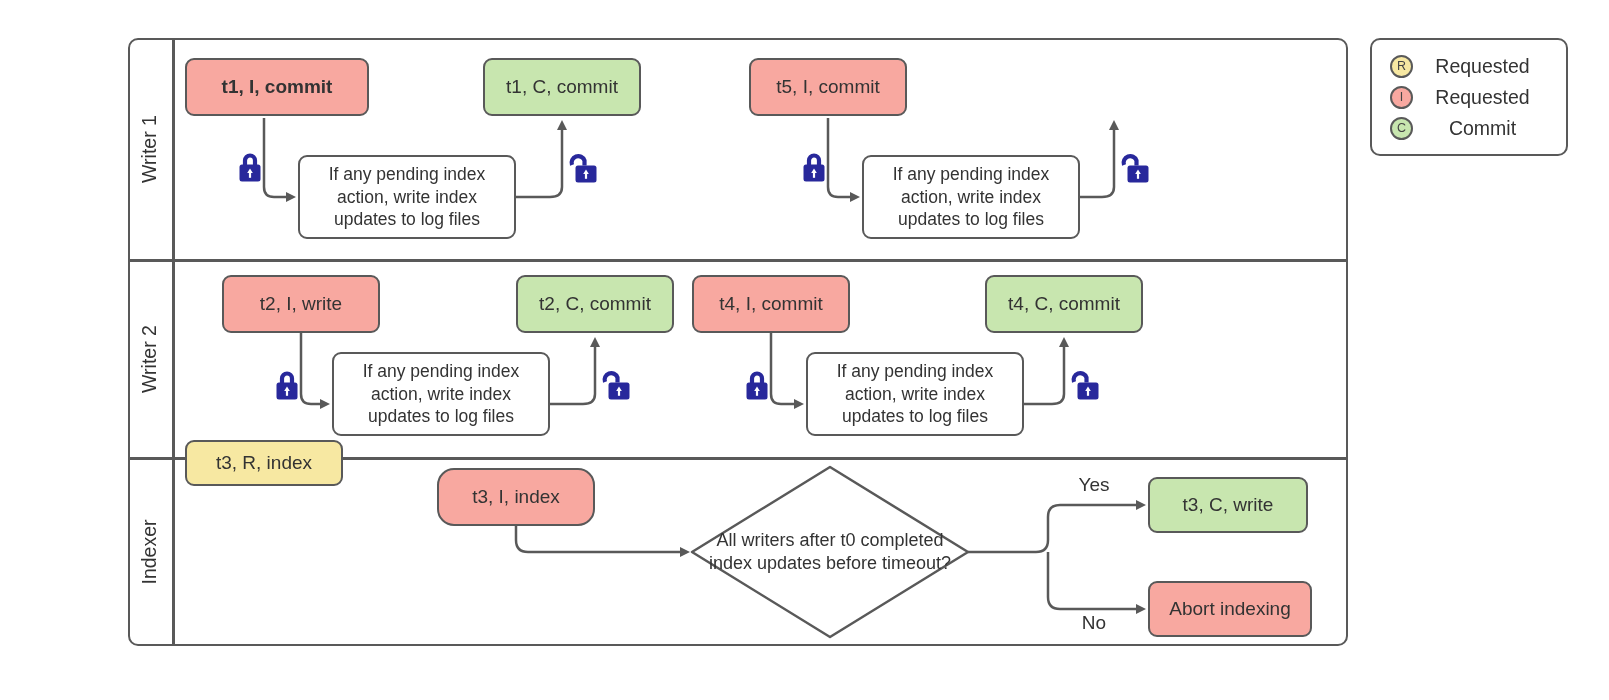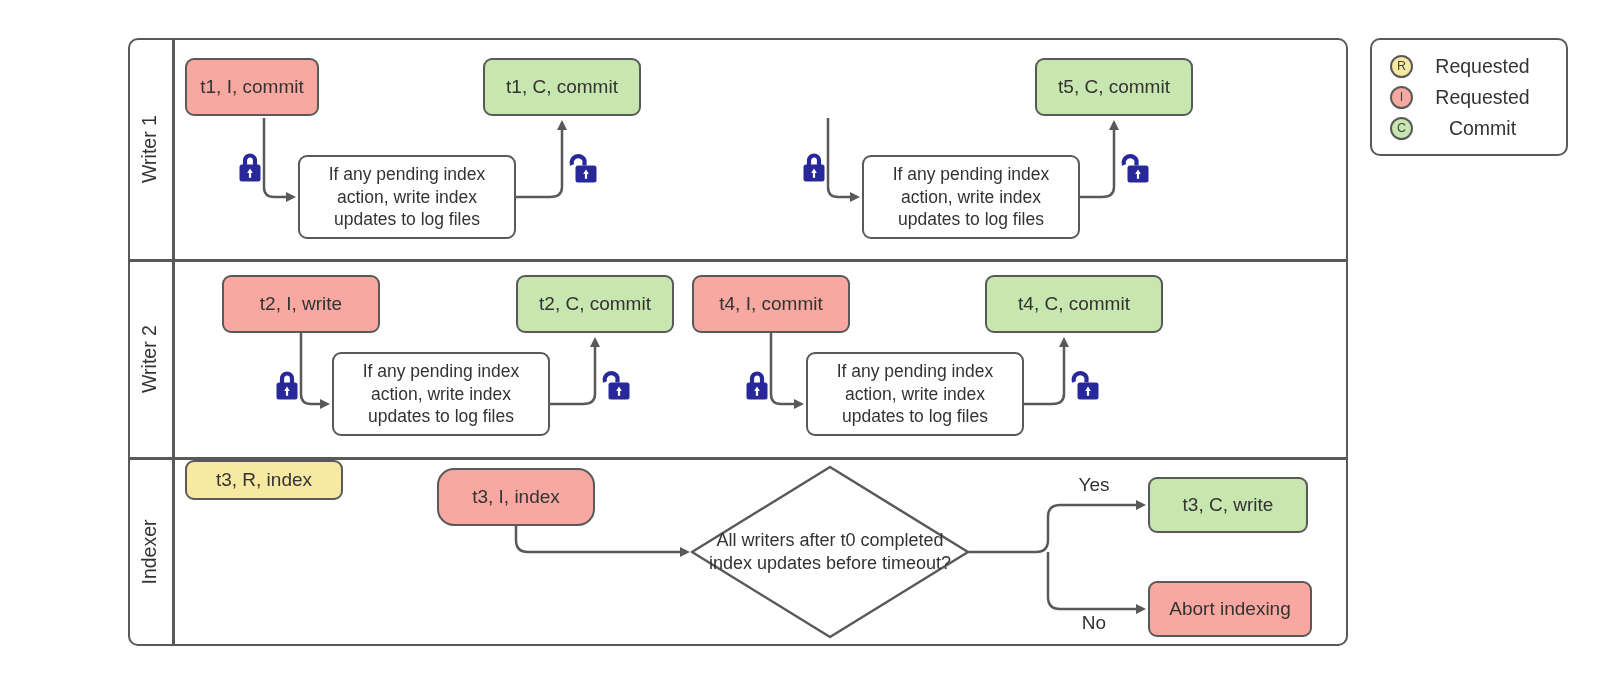--- a/index.html
+++ b/index.html
@@ -71,34 +71,34 @@
       <path d="M1024,404 H1052 Q1064,404 1064,394 V345" marker-end="url(#arr)"></path>
 
       <path d="M516,526 V540 Q516,552 528,552 H682" marker-end="url(#arr)"></path>
       <path d="M968,552 H1036 Q1048,552 1048,540 V517 Q1048,505 1060,505 H1138" marker-end="url(#arr)"></path>
       <path d="M1048,552 V597 Q1048,609 1060,609 H1138" marker-end="url(#arr)"></path>
 
       <polygon points="692,552 830,467 968,552 830,637" fill="#ffffff" stroke-linejoin="round"></polygon>
     </g>
   </svg>
 
-  <div class="node pink" style="left:185px;top:58px;width:134px;height:58px;">t1, I, commit</div>
+  <div class="node pink" style="left:185px;top:58px;width:184px;height:58px;font-weight:bold;">t1, I, commit</div>
   <div class="node proc" style="left:298px;top:155px;width:218px;height:84px;">If any pending index action, write index updates to log files</div>
   <div class="node green" style="left:483px;top:58px;width:158px;height:58px;">t1, C, commit</div>
+  <div class="node pink" style="left:749px;top:58px;width:158px;height:58px;">t5, I, commit</div>
   <div class="node proc" style="left:862px;top:155px;width:218px;height:84px;">If any pending index action, write index updates to log files</div>
-  <div class="node green" style="left:1035px;top:58px;width:158px;height:58px;">t5, C, commit</div>
 
   <div class="node pink" style="left:222px;top:275px;width:158px;height:58px;">t2, I, write</div>
   <div class="node proc" style="left:332px;top:352px;width:218px;height:84px;">If any pending index action, write index updates to log files</div>
   <div class="node green" style="left:516px;top:275px;width:158px;height:58px;">t2, C, commit</div>
   <div class="node pink" style="left:692px;top:275px;width:158px;height:58px;">t4, I, commit</div>
   <div class="node proc" style="left:806px;top:352px;width:218px;height:84px;">If any pending index action, write index updates to log files</div>
-  <div class="node green" style="left:985px;top:275px;width:178px;height:58px;">t4, C, commit</div>
+  <div class="node green" style="left:985px;top:275px;width:158px;height:58px;">t4, C, commit</div>
 
-  <div class="node yellow" style="left:185px;top:460px;width:158px;height:40px;">t3, R, index</div>
+  <div class="node yellow" style="left:185px;top:440px;width:158px;height:46px;">t3, R, index</div>
   <div class="node pink" style="left:437px;top:468px;width:158px;height:58px;border-radius:17px;">t3, I, index</div>
   <div class="dtext" style="left:700px;top:467px;width:260px;height:170px;">All writers after t0 completed index updates before timeout?</div>
   <div class="branch-label" style="left:1058px;top:474px;width:72px;">Yes</div>
   <div class="branch-label" style="left:1058px;top:612px;width:72px;">No</div>
   <div class="node green" style="left:1148px;top:477px;width:160px;height:56px;">t3, C, write</div>
   <div class="node pink" style="left:1148px;top:581px;width:164px;height:56px;">Abort indexing</div>
 
   <svg class="lock" style="left:238px;top:150px;" width="24" height="33" viewBox="0 0 24 33">
     <path d="M7,17 V10.5 a5,5 0 0 1 10,0 V17" fill="none" stroke="#28289B" stroke-width="4.2"></path>
     <rect x="1.5" y="14.5" width="21" height="17" rx="2.5" fill="#28289B"></rect>

